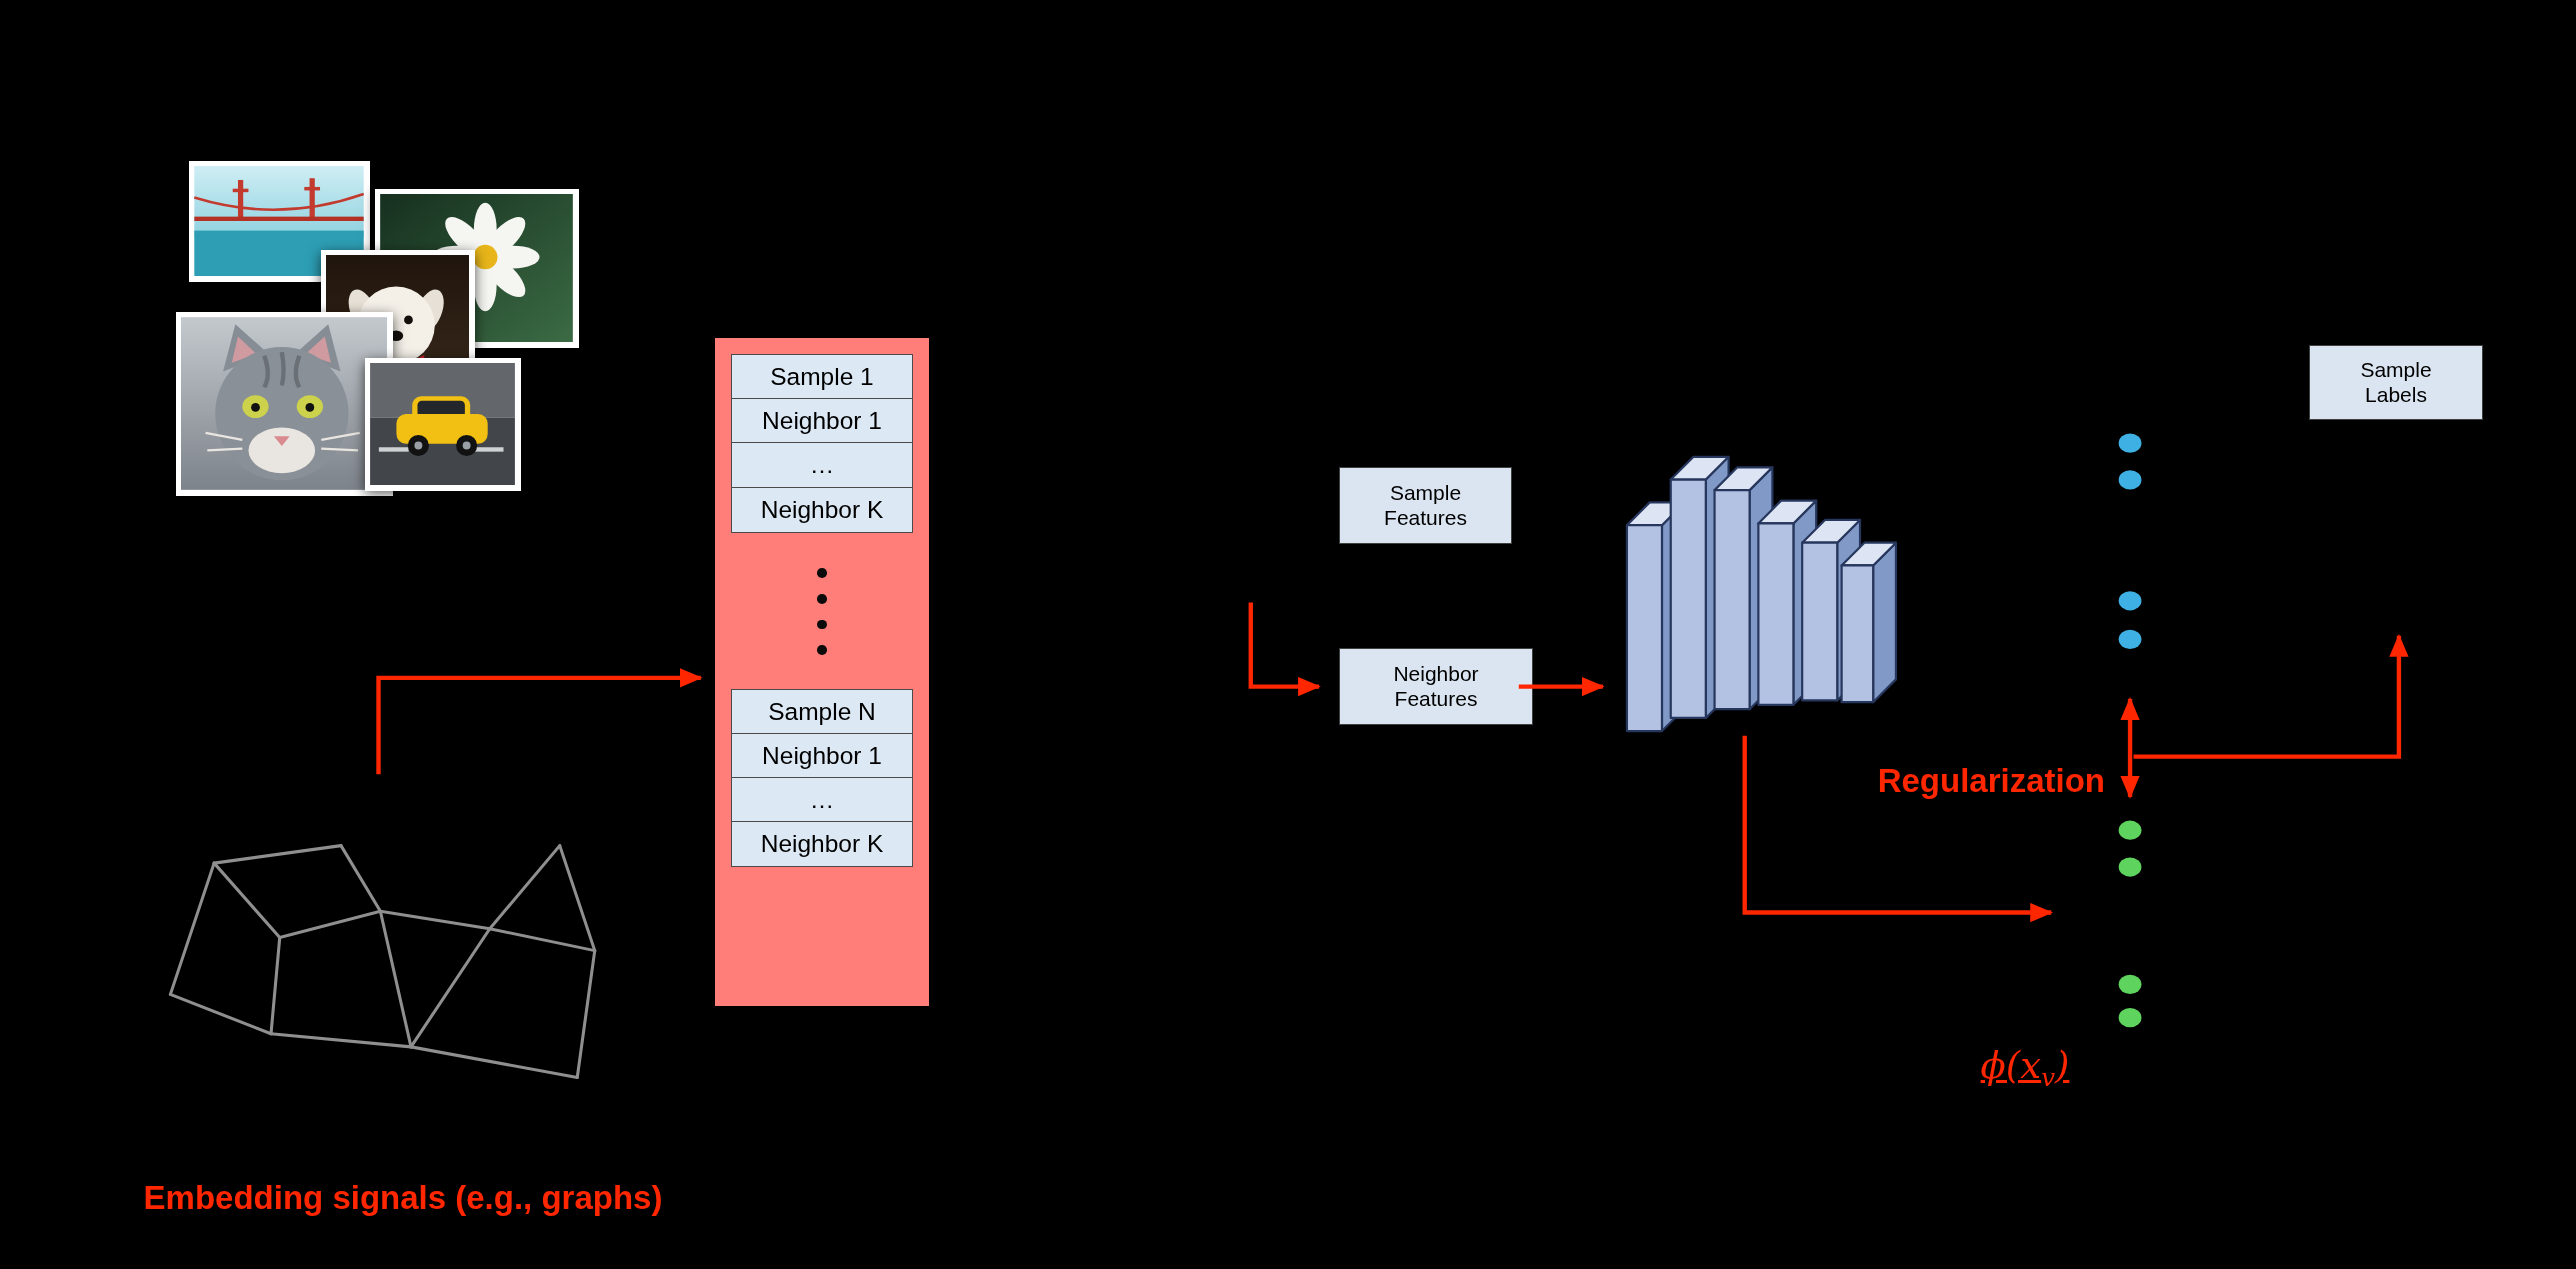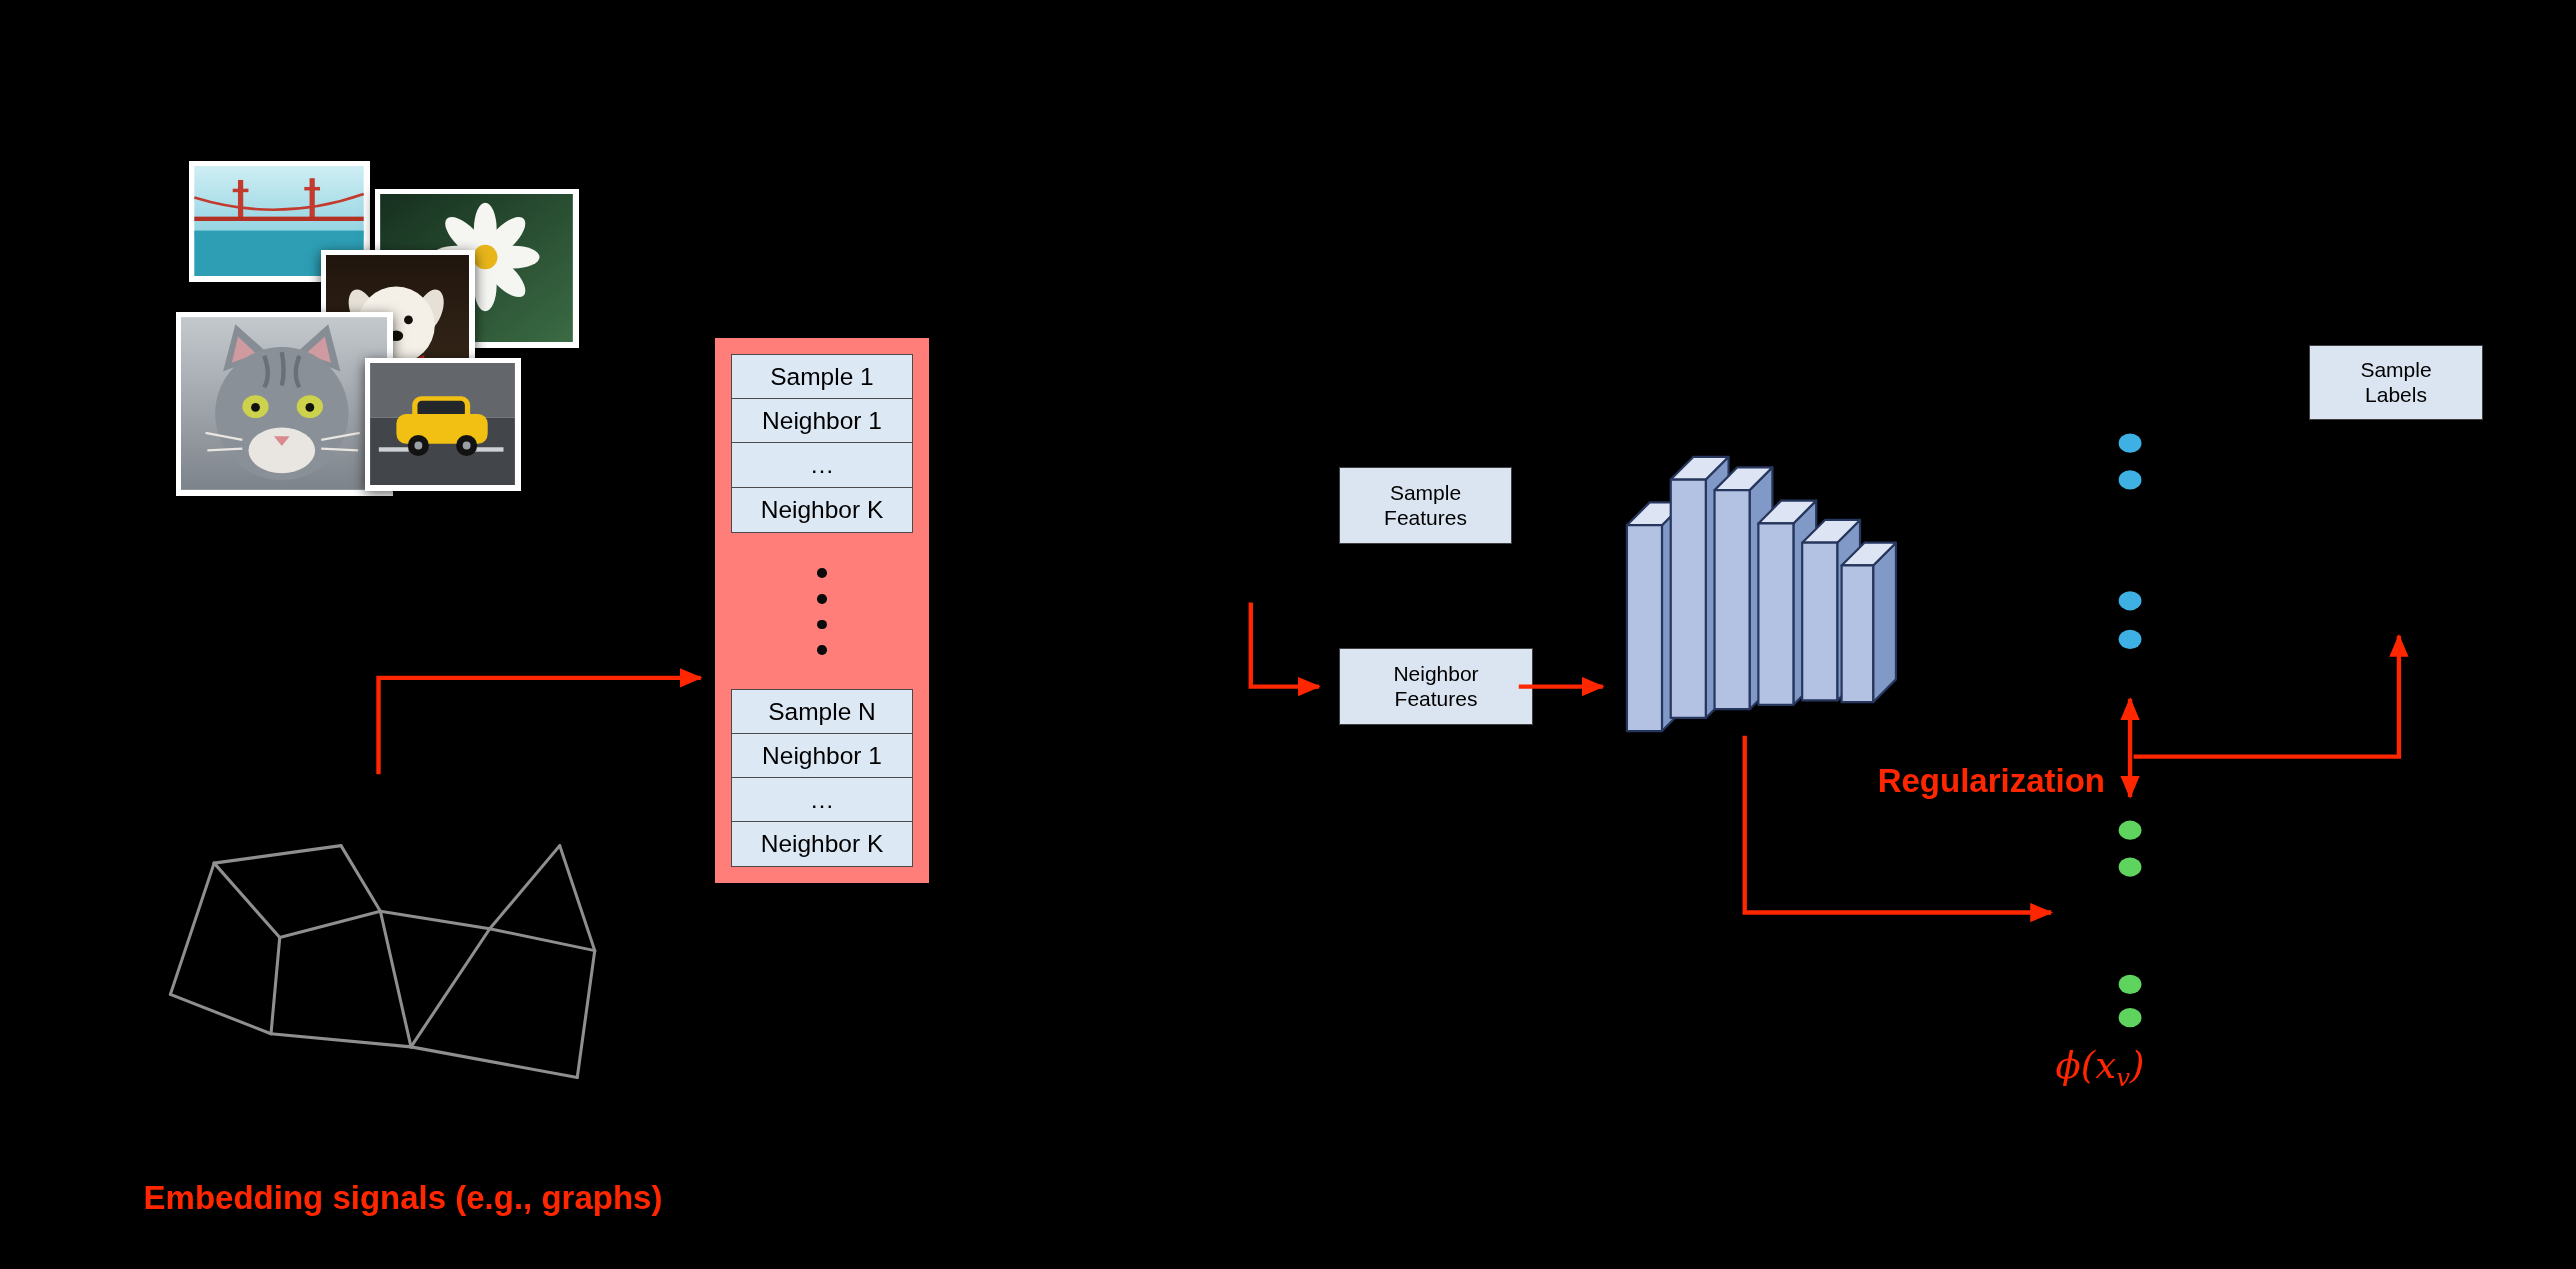--- a/index.html
+++ b/index.html
@@ -5,21 +5,21 @@
   html,body{margin:0;padding:0;background:#000;}
   .canvas{position:relative;width:2576px;height:1269px;background:#000;overflow:hidden;
           font-family:"Liberation Sans",sans-serif;}
   .abs{position:absolute;}
 
   
   .photo{position:absolute;background:#fff;padding:5.3px;box-shadow:0 2.6px 12.3px rgba(0,0,0,.65);}
   .photo svg{display:block;}
 
   
-  .batch-table{position:absolute;left:715px;top:338px;width:214px;height:545px;
+  .batch-table{position:absolute;left:715px;top:338px;width:214px;height:668px;
                background:#ff7e79;box-sizing:border-box;padding:16px;}
   .trow{box-sizing:border-box;height:46px;background:#dce8f4;border:1.8px solid #4a4a4a;
         margin-top:-1.8px;display:flex;align-items:center;justify-content:center;
         font-size:24.5px;color:#000;}
   .trow:first-child{margin-top:0;}
   .vdots{height:158px;display:flex;flex-direction:column;align-items:center;justify-content:center;gap:16px;}
   .vdots i{width:9.6px;height:9.6px;border-radius:50%;background:#0b0b0b;display:block;}
 
   
   .featbox{position:absolute;box-sizing:border-box;background:#dbe5f1;border:1.8px solid #3f3f3f;
@@ -248,19 +248,19 @@
       <path d="M 1428 688 L 1428 784 L 1506 784" marker-end="url(#arr)"></path>
       <path d="M 1734 784 L 1830 784" marker-end="url(#arr)"></path>
       <path d="M 1992 840 L 1992 1042 L 2342 1042" marker-end="url(#arr)"></path>
       <path d="M 2432 798 L 2432 910" marker-start="url(#arr)" marker-end="url(#arr)"></path>
       <path d="M 2436 864 L 2739 864 L 2739 726" marker-end="url(#arr)"></path>
     </g>
   </svg>
 
   <div class="redcap" style="left:1804px;top:718px;width:301px;text-align:right;">Regularization</div>
 
-  <div class="phi" style="left:1995px;top:1044px;width:210px;">
+  <div class="phi" style="left:1920px;top:1044px;width:210px;text-decoration:underline;">
     <span>ϕ(x</span><sub>v</sub><span>)</span>
   </div>
 
 
 </div>
 
 
 </body></html>

